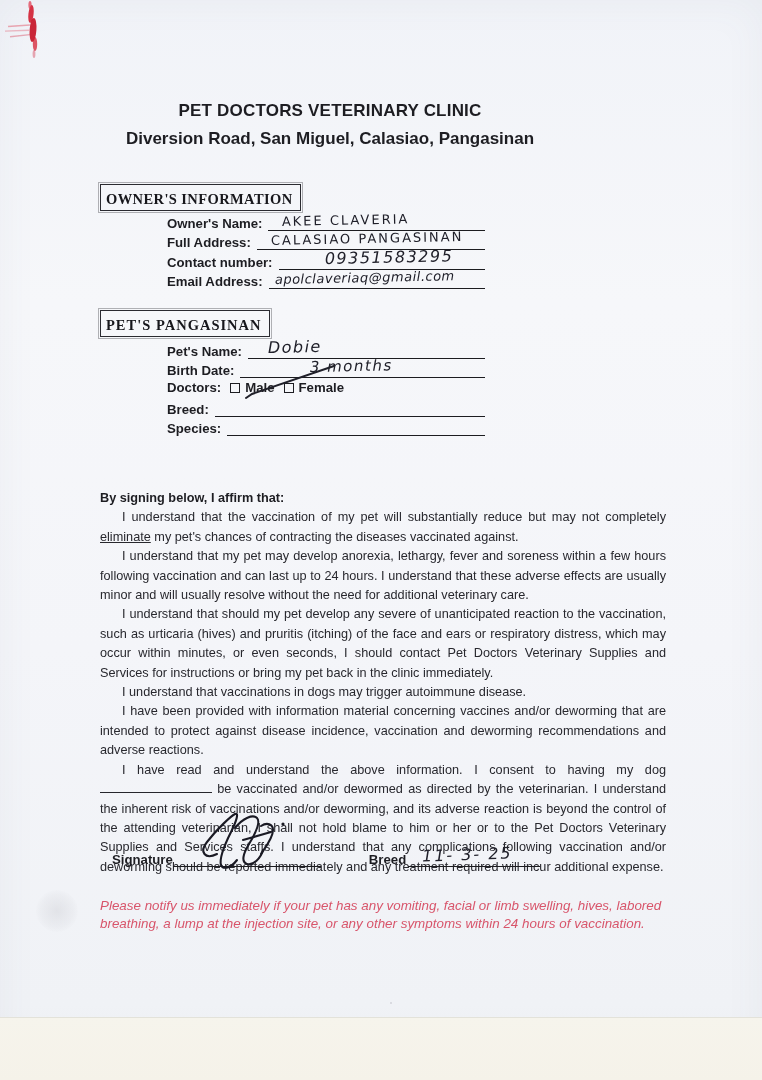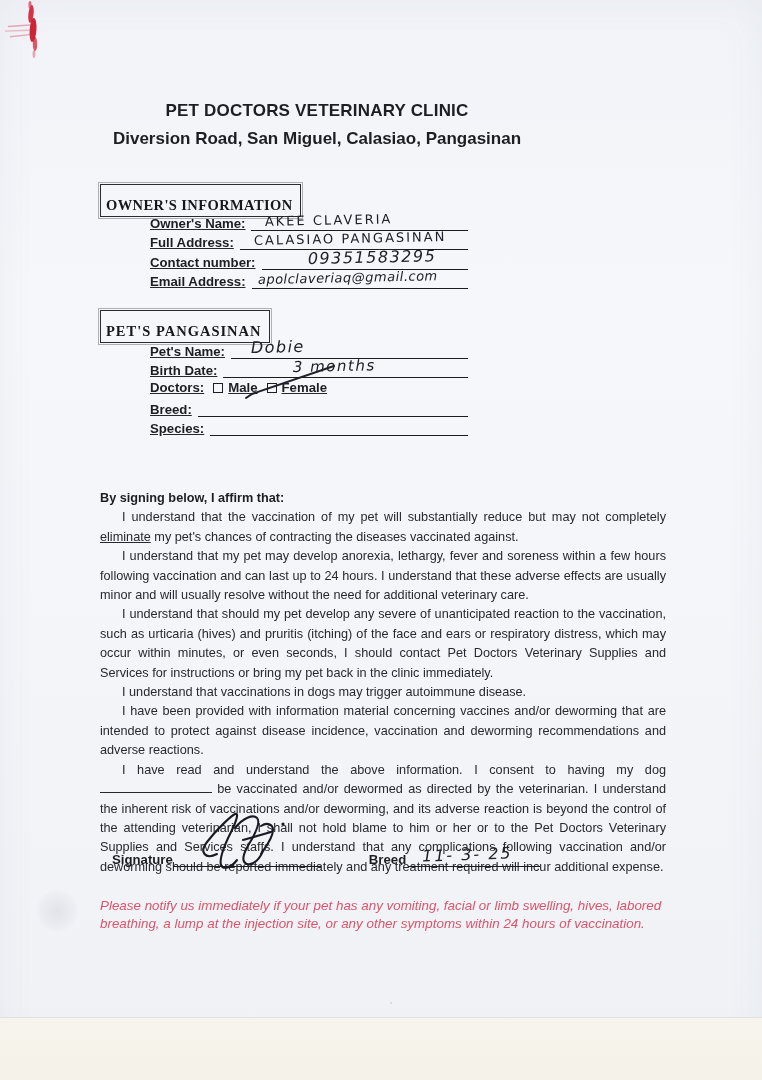--- a/index.html
+++ b/index.html
@@ -19,35 +19,35 @@
     background:linear-gradient(180deg,#f6f4ec 0%,#f5f2e9 100%);
     border-top:1px solid #e3e2da;
   }
   .stain{
     position:absolute;left:36px;top:890px;width:42px;height:42px;border-radius:50%;
     background:radial-gradient(circle,rgba(130,130,140,0.14) 0%,rgba(130,130,140,0.05) 55%,transparent 75%);
   }
   .speck{position:absolute;width:2px;height:2px;background:rgba(80,80,90,0.45);border-radius:50%;}
 
   
-  .doc-header{position:absolute;left:4px;top:101px;width:626px;text-align:center;}
+  .doc-header{position:absolute;left:17px;top:101px;width:626px;text-align:center;}
   .doc-title{font-size:17px;font-weight:bold;letter-spacing:0.2px;color:#1d1d22;}
   .doc-subtitle{font-size:17px;font-weight:bold;margin-top:8px;color:#1d1d22;}
 
   
   .section-heading{
     position:absolute;left:100px;
     font-family:"Liberation Serif", serif;
     font-weight:bold;font-size:14.5px;letter-spacing:0.4px;color:#17171c;
     border:1.6px solid #2a2a30;outline:1px solid rgba(42,42,48,0.35);outline-offset:1px;
-    padding:12px 7px 2px 5px;background:transparent;
-  }
-
-  
-  .form-rows{position:absolute;left:150px;width:318px;text-decoration:underline;}
+    padding:6px 7px 2px 5px;background:transparent;
+  }
+
+  
+  .form-rows{position:absolute;left:167px;width:318px;}
   .frow{position:relative;display:flex;align-items:flex-end;height:19.2px;}
   .flabel{font-size:13.2px;font-weight:bold;white-space:nowrap;color:#1d1d22;padding-right:6px;}
   .fline{flex:1;border-bottom:1.5px solid #1c1c20;height:15px;position:relative;}
   .hand{
     position:absolute;bottom:1px;left:14px;white-space:nowrap;
     font-family:"DejaVu Sans", sans-serif;
     color:#20202a;font-size:14px;transform:rotate(-1.2deg);transform-origin:left bottom;
   }
   .hand.caps{letter-spacing:2px;font-size:13px;}
   .hand.script{font-style:italic;letter-spacing:1.5px;}

